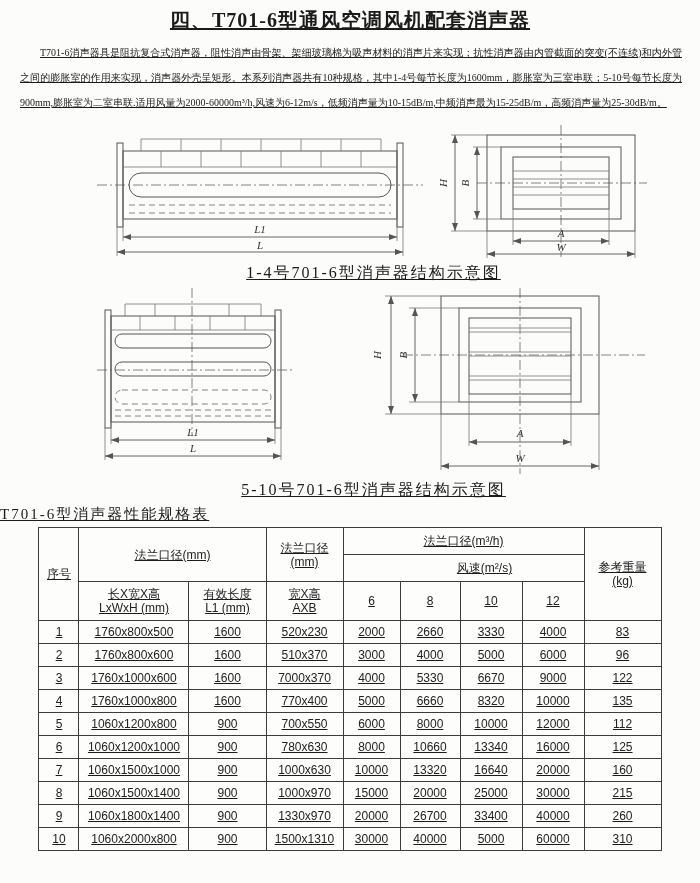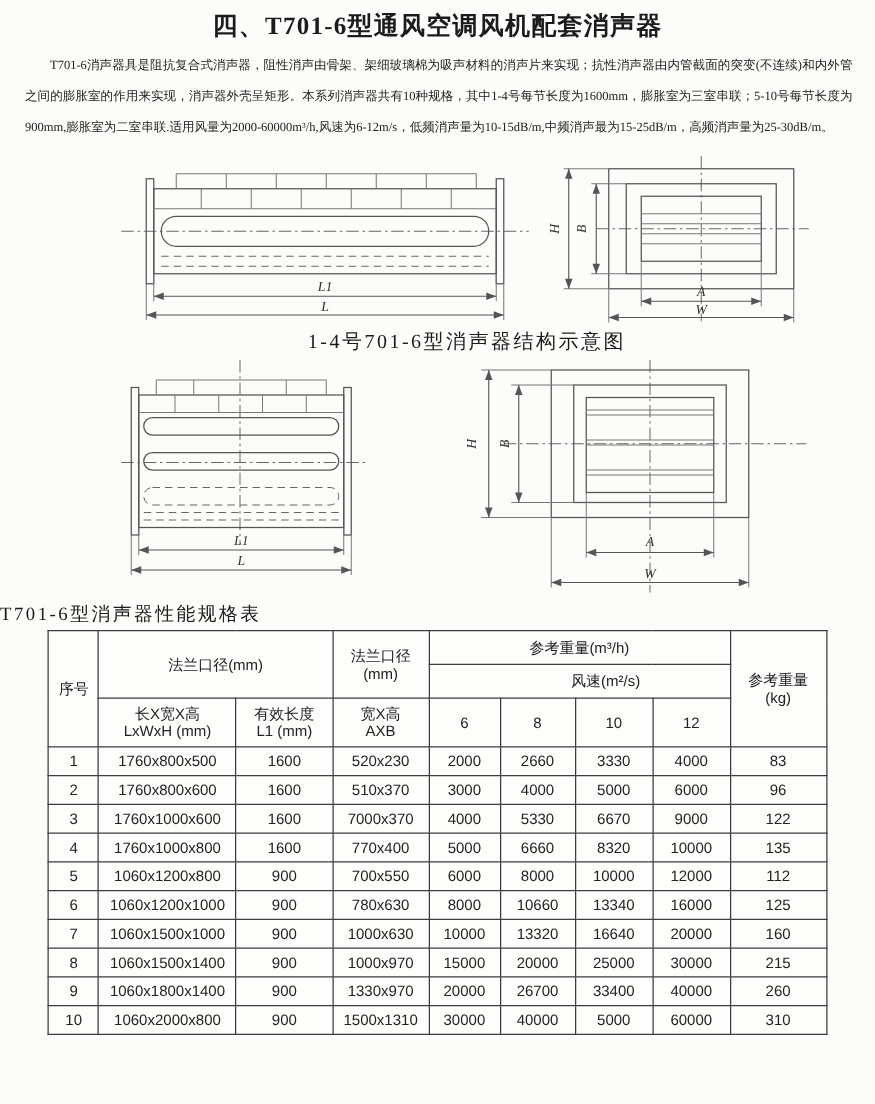--- a/index.html
+++ b/index.html
@@ -3,21 +3,21 @@
 <meta charset="utf-8">
 <style>
   html,body{margin:0;padding:0;}
   body{
     width:700px;height:883px;
     background:#fcfcfa;
     color:#1b1b1b;
     font-family:"Liberation Serif","DejaVu Serif",serif;
     overflow:hidden;
   }
-  .page{width:700px;height:699px;position:relative;}
+  .page{width:700px;height:699px;position:relative;text-decoration:underline;}
   .page-title{
     text-align:center;
     font-size:20px;font-weight:bold;
     letter-spacing:1px;
     padding-top:7px;
   }
   .intro{
     margin:6px 18px 0 20px;
     font-size:10px;line-height:25px;
     text-align:justify;
@@ -261,20 +261,21 @@
         <line class="thin" x1="78" y1="128" x2="78" y2="184"></line>
         <line class="thin" x1="236" y1="128" x2="236" y2="184"></line>
         <line class="dim" x1="78" y1="180" x2="236" y2="180"></line>
         <polygon class="ah" points="78,180 86,177 86,183"></polygon>
         <polygon class="ah" points="236,180 228,177 228,183"></polygon>
         <text x="157" y="176" text-anchor="middle">W</text>
       </g>
     </svg>
   </div>
 
+  <div class="fig-caption">5-10号701-6型消声器结构示意图</div>
 
   <div class="table-title">T701-6型消声器性能规格表</div>
 
   <table class="spec">
     <colgroup>
       <col style="width:40px">
         <col style="width:110px">
         <col style="width:77px">
       <col style="width:77px">
         <col style="width:57px">
@@ -284,21 +285,21 @@
         <col style="width:77px">
     </colgroup>
     <thead>
       <tr class="hrow1">
         <th rowspan="3">序号</th>
         <th colspan="2" rowspan="2">法兰口径(mm)</th>
         <th rowspan="2">
           <span>法兰口径</span><br>
           <span>(mm)</span>
         </th>
-        <th colspan="4">参考重量(m³/h)</th>
+        <th colspan="4">法兰口径(m³/h)</th>
         <th rowspan="3">
           <span>参考重量</span><br>
           <span>(kg)</span>
         </th>
       </tr>
       <tr class="hrow2">
         <th colspan="4">风速(m²/s)</th>
       </tr>
       <tr class="hrow3">
         <th>

